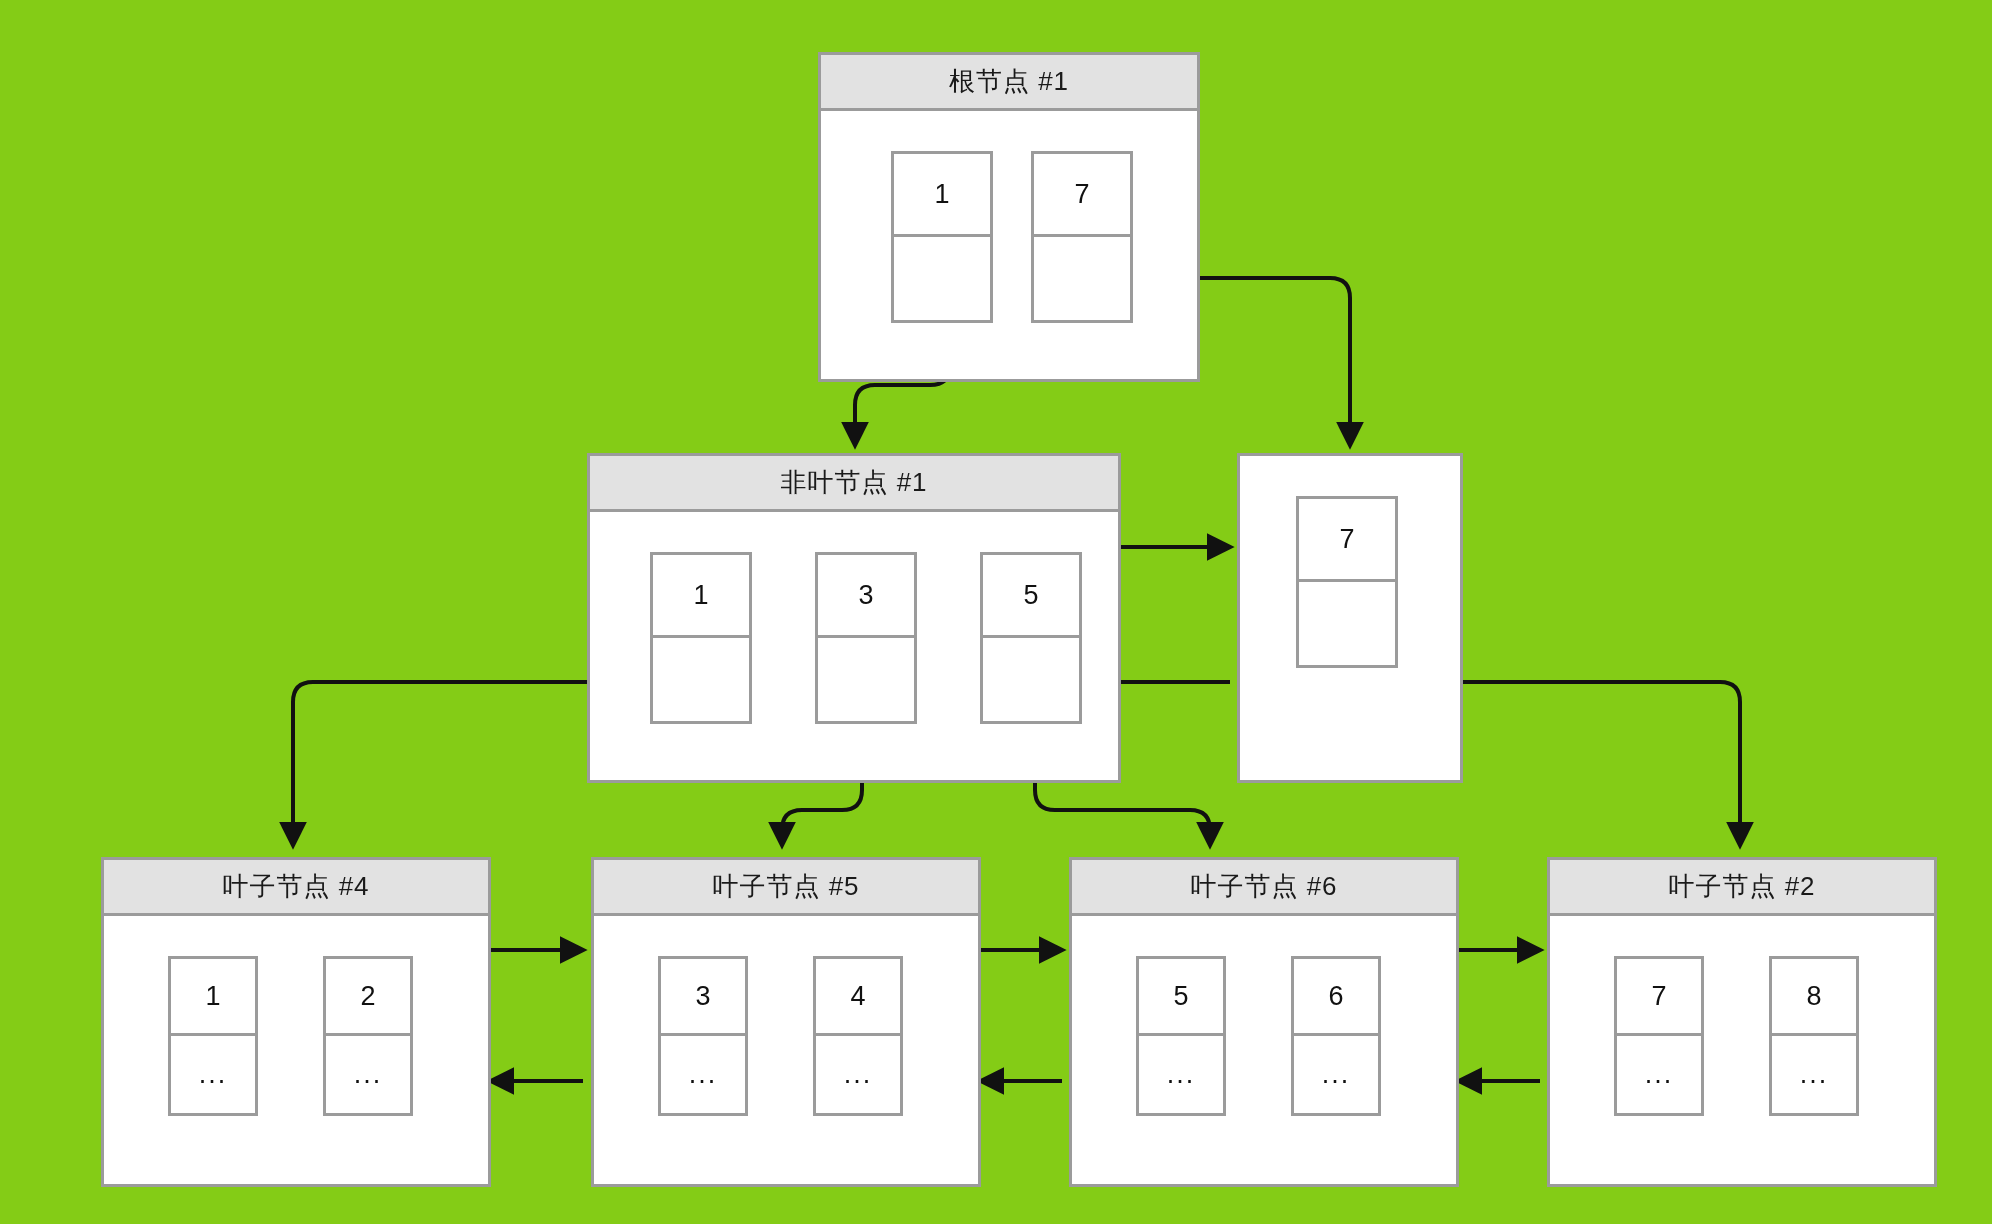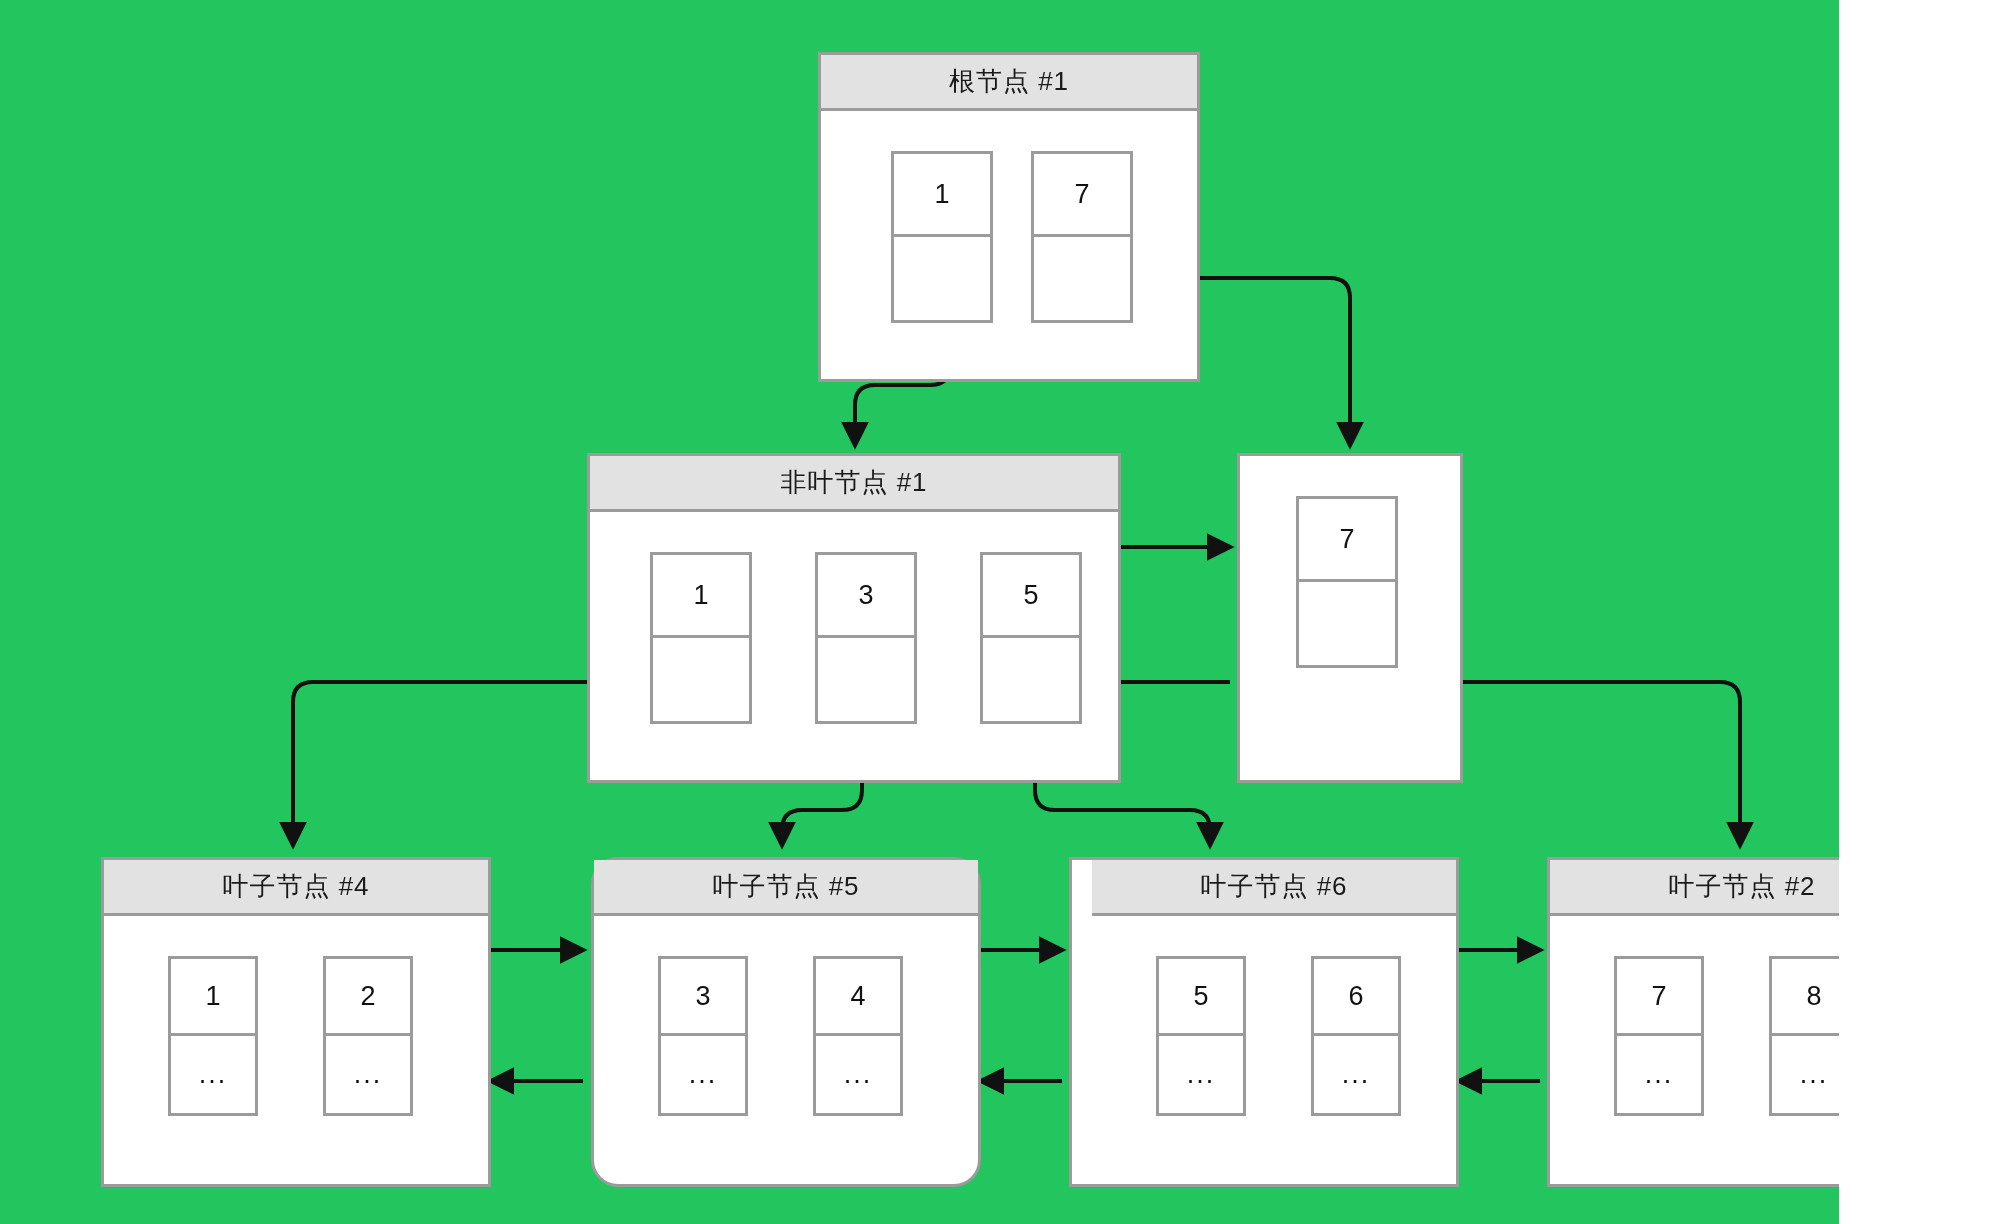--- a/index.html
+++ b/index.html
@@ -5,23 +5,23 @@
   html, body {
     margin: 0;
     padding: 0;
     background: #ffffff;
   }
   body {
     font-family: "Liberation Sans", "DejaVu Sans", sans-serif;
   }
   #canvas {
     position: relative;
-    width: 1839px;
+    width: 1992px;
     height: 1224px;
-    background: #22c55e;
+    background: #84cc16;
     overflow: hidden;
   }
   
   .node {
     position: absolute;
     box-sizing: border-box;
     border: 3px solid #9b9b9b;
     background: #ffffff;
   }
   .node-header {
@@ -184,35 +184,35 @@
         <div class="cell-key">1</div>
         <div class="cell-ptr">...</div>
       </div>
       <div class="cell" style="left:219px; top:40px; width:90px; height:160px;">
         <div class="cell-key">2</div>
         <div class="cell-ptr">...</div>
       </div>
     </div>
   </div>
 
-  <div class="node" style="left:591px; top:857px; width:390px; height:330px;border-radius:27px;">
+  <div class="node" style="left:591px; top:857px; width:390px; height:330px;">
     <div class="node-header">叶子节点 #5</div>
     <div class="node-body">
       <div class="cell" style="left:64px; top:40px; width:90px; height:160px;">
         <div class="cell-key">3</div>
         <div class="cell-ptr">...</div>
       </div>
       <div class="cell" style="left:219px; top:40px; width:90px; height:160px;">
         <div class="cell-key">4</div>
         <div class="cell-ptr">...</div>
       </div>
     </div>
   </div>
 
-  <div class="node" style="left:1069px; top:857px; width:390px; height:330px;padding-left:20px;">
+  <div class="node" style="left:1069px; top:857px; width:390px; height:330px;">
     <div class="node-header">叶子节点 #6</div>
     <div class="node-body">
       <div class="cell" style="left:64px; top:40px; width:90px; height:160px;">
         <div class="cell-key">5</div>
         <div class="cell-ptr">...</div>
       </div>
       <div class="cell" style="left:219px; top:40px; width:90px; height:160px;">
         <div class="cell-key">6</div>
         <div class="cell-ptr">...</div>
       </div>

